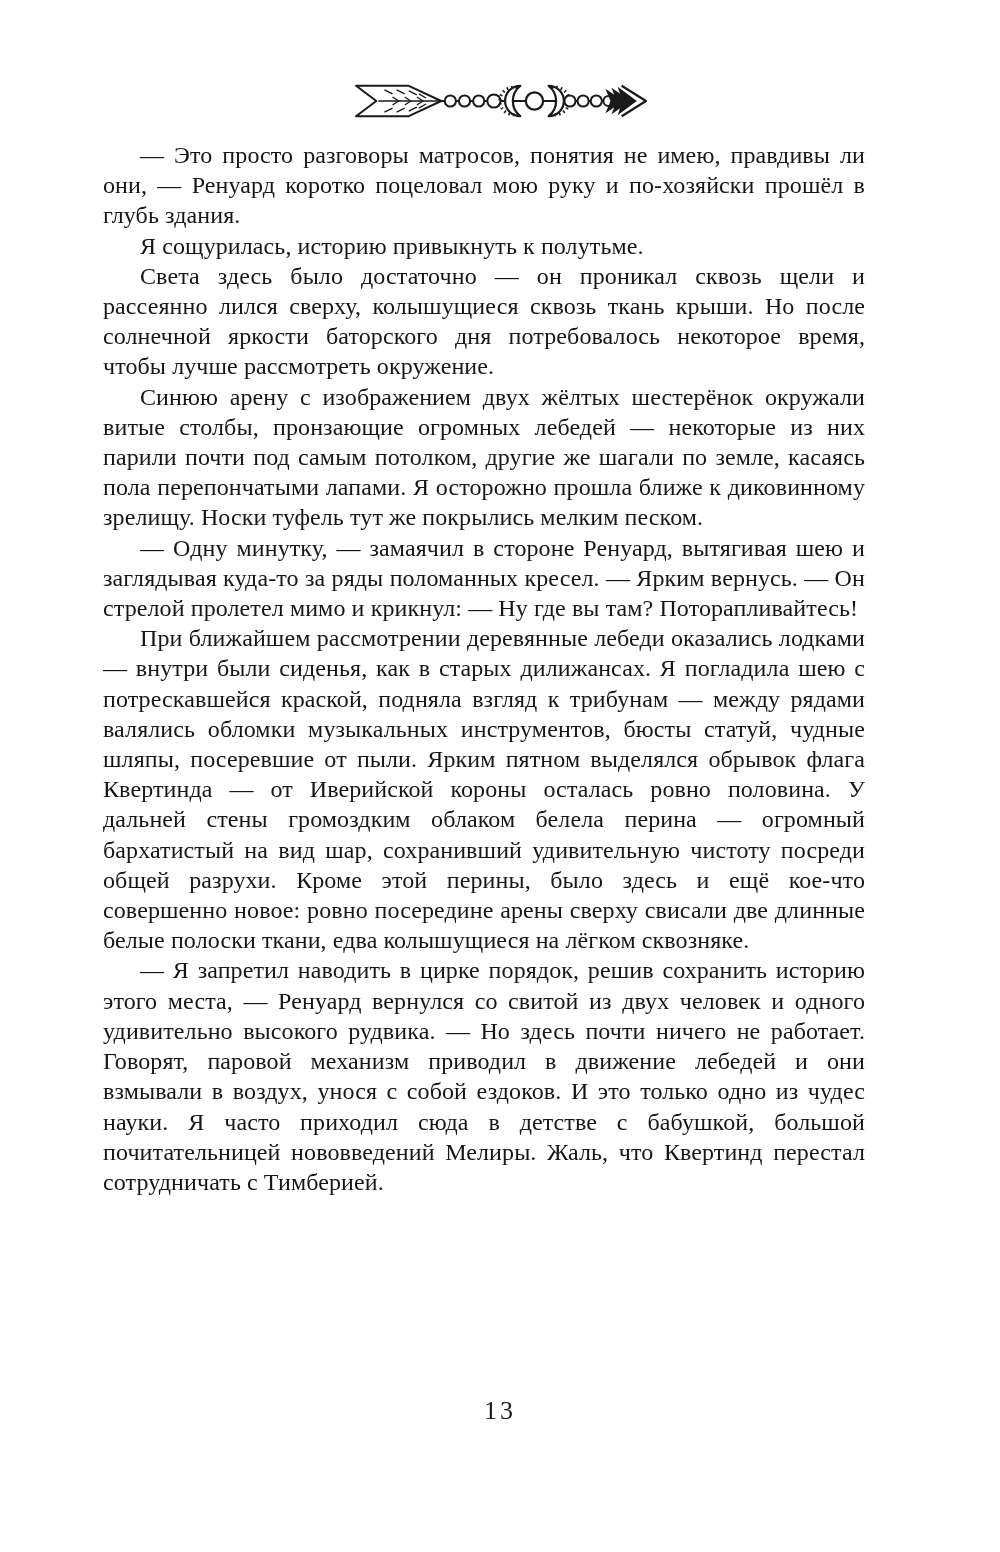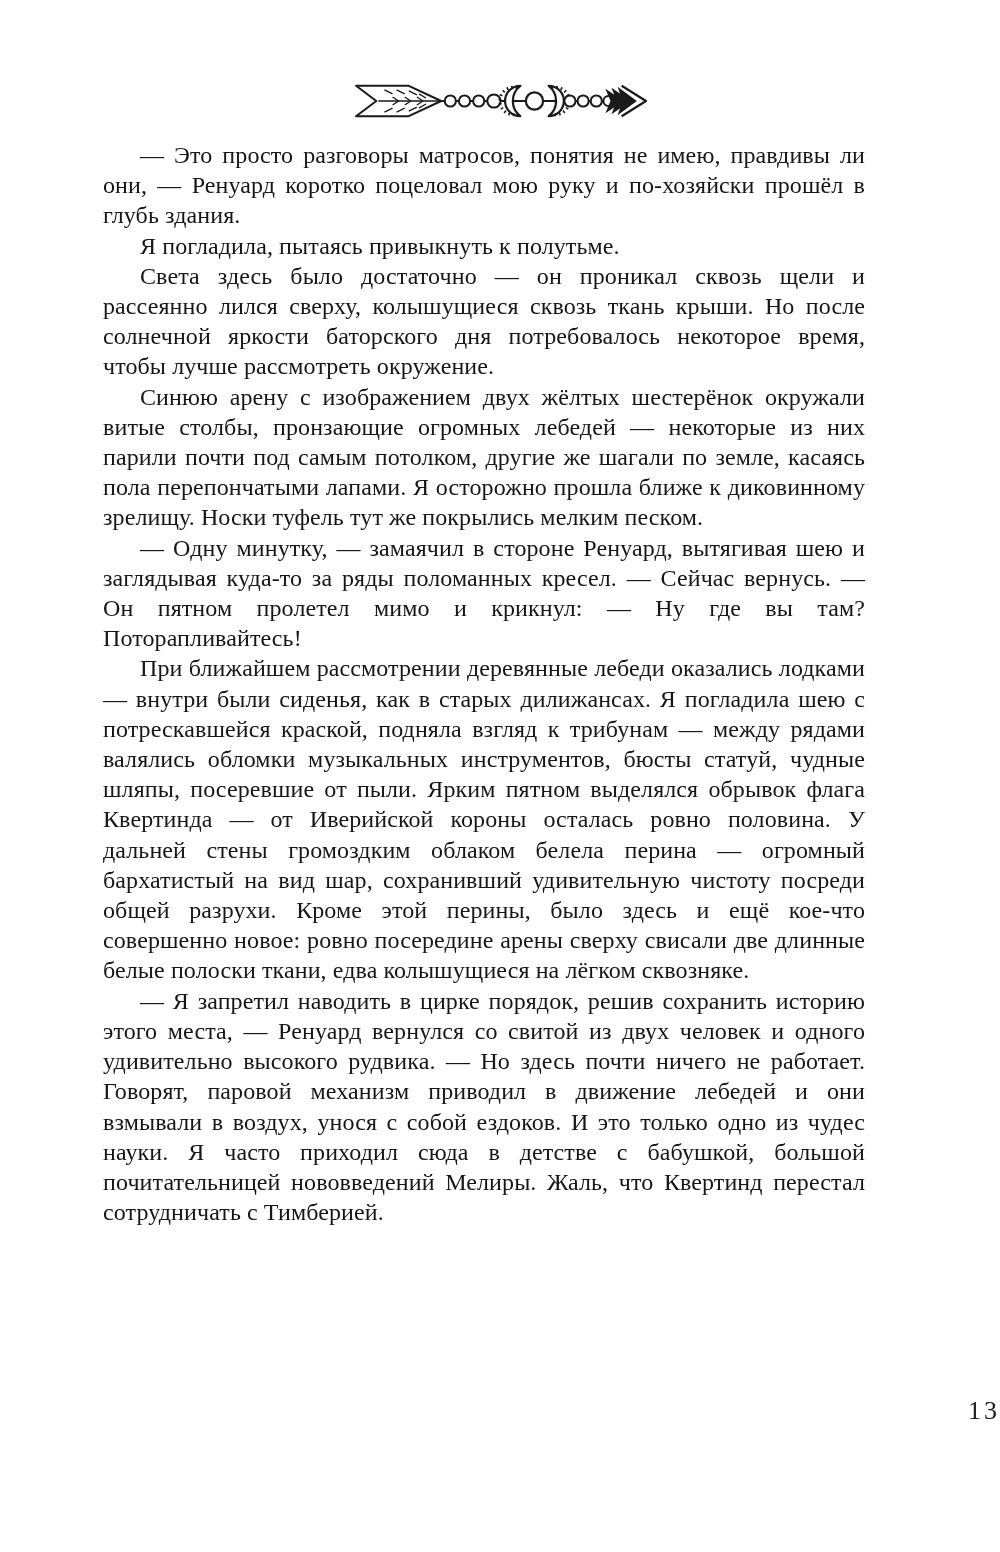--- a/index.html
+++ b/index.html
@@ -40,21 +40,21 @@
   .text-block p {
     margin: 0;
     padding: 0;
     text-indent: 37px;
   }
   .folio {
     position: absolute;
     top: 1396px;
     left: 0;
     width: 1000px;
-    text-align: right;
+    text-align: center;
     font-size: 26px;
     letter-spacing: 3px;
     color: #1c1c1c;
   }
 </style>
 </head>
 <body>
 
 <div class="page">
 
@@ -90,23 +90,23 @@
       <path d="M250,10 L268,22 L250,34 L255,22 Z" fill="#1a1a1a" stroke="none"></path>
       <path d="M256,9 L275,22 L256,35 L261,22 Z" fill="#1a1a1a" stroke="none"></path>
       <path d="M262,8 L281,22 L262,36 L267,22 Z" fill="#1a1a1a" stroke="none"></path>
 
       <path d="M266,7 L290,22 L266,37" stroke-width="2.2" stroke-linejoin="round"></path>
     </svg>
   </div>
 
   <main class="text-block">
     <p>— Это просто разговоры матросов, понятия не имею, правдивы ли они, — Ренуард коротко поцеловал мою руку и по-хозяйски прошёл в глубь здания.</p>
-    <p>Я погладила, пытаясь привыкнуть к полутьме.</p>
+    <p>Я сощурилась, историю привыкнуть к полутьме.</p>
     <p>Света здесь было достаточно — он проникал сквозь щели и рассеянно лился сверху, колышущиеся сквозь ткань крыши. Но после солнечной яркости баторского дня потребовалось некоторое время, чтобы лучше рассмотреть окружение.</p>
     <p>Синюю арену с изображением двух жёлтых шестерёнок окружали витые столбы, пронзающие огромных лебедей — некоторые из них парили почти под самым потолком, другие же шагали по земле, касаясь пола перепончатыми лапами. Я осторожно прошла ближе к диковинному зрелищу. Носки туфель тут же покрылись мелким песком.</p>
-    <p>— Одну минутку, — замаячил в стороне Ренуард, вытягивая шею и заглядывая куда-то за ряды поломанных кресел. — Сейчас вернусь. — Он пятном пролетел мимо и крикнул: — Ну где вы там? Поторапливайтесь!</p>
+    <p>— Одну минутку, — замаячил в стороне Ренуард, вытягивая шею и заглядывая куда-то за ряды поломанных кресел. — Ярким вернусь. — Он стрелой пролетел мимо и крикнул: — Ну где вы там? Поторапливайтесь!</p>
     <p>При ближайшем рассмотрении деревянные лебеди оказались лодками — внутри были сиденья, как в старых дилижансах. Я погладила шею с потрескавшейся краской, подняла взгляд к трибунам — между рядами валялись обломки музыкальных инструментов, бюсты статуй, чудные шляпы, посеревшие от пыли. Ярким пятном выделялся обрывок флага Квертинда — от Иверийской короны осталась ровно половина. У дальней стены громоздким облаком белела перина — огромный бархатистый на вид шар, сохранивший удивительную чистоту посреди общей разрухи. Кроме этой перины, было здесь и ещё кое-что совершенно новое: ровно посередине арены сверху свисали две длинные белые полоски ткани, едва колышущиеся на лёгком сквозняке.</p>
     <p>— Я запретил наводить в цирке порядок, решив сохранить историю этого места, — Ренуард вернулся со свитой из двух человек и одного удивительно высокого рудвика. — Но здесь почти ничего не работает. Говорят, паровой механизм приводил в движение лебедей и они взмывали в воздух, унося с собой ездоков. И это только одно из чудес науки. Я часто приходил сюда в детстве с бабушкой, большой почитательницей нововведений Мелиры. Жаль, что Квертинд перестал сотрудничать с Тимберией.</p>
   </main>
 
   <footer class="folio">13</footer>
 
 </div>
 
 </body></html>

